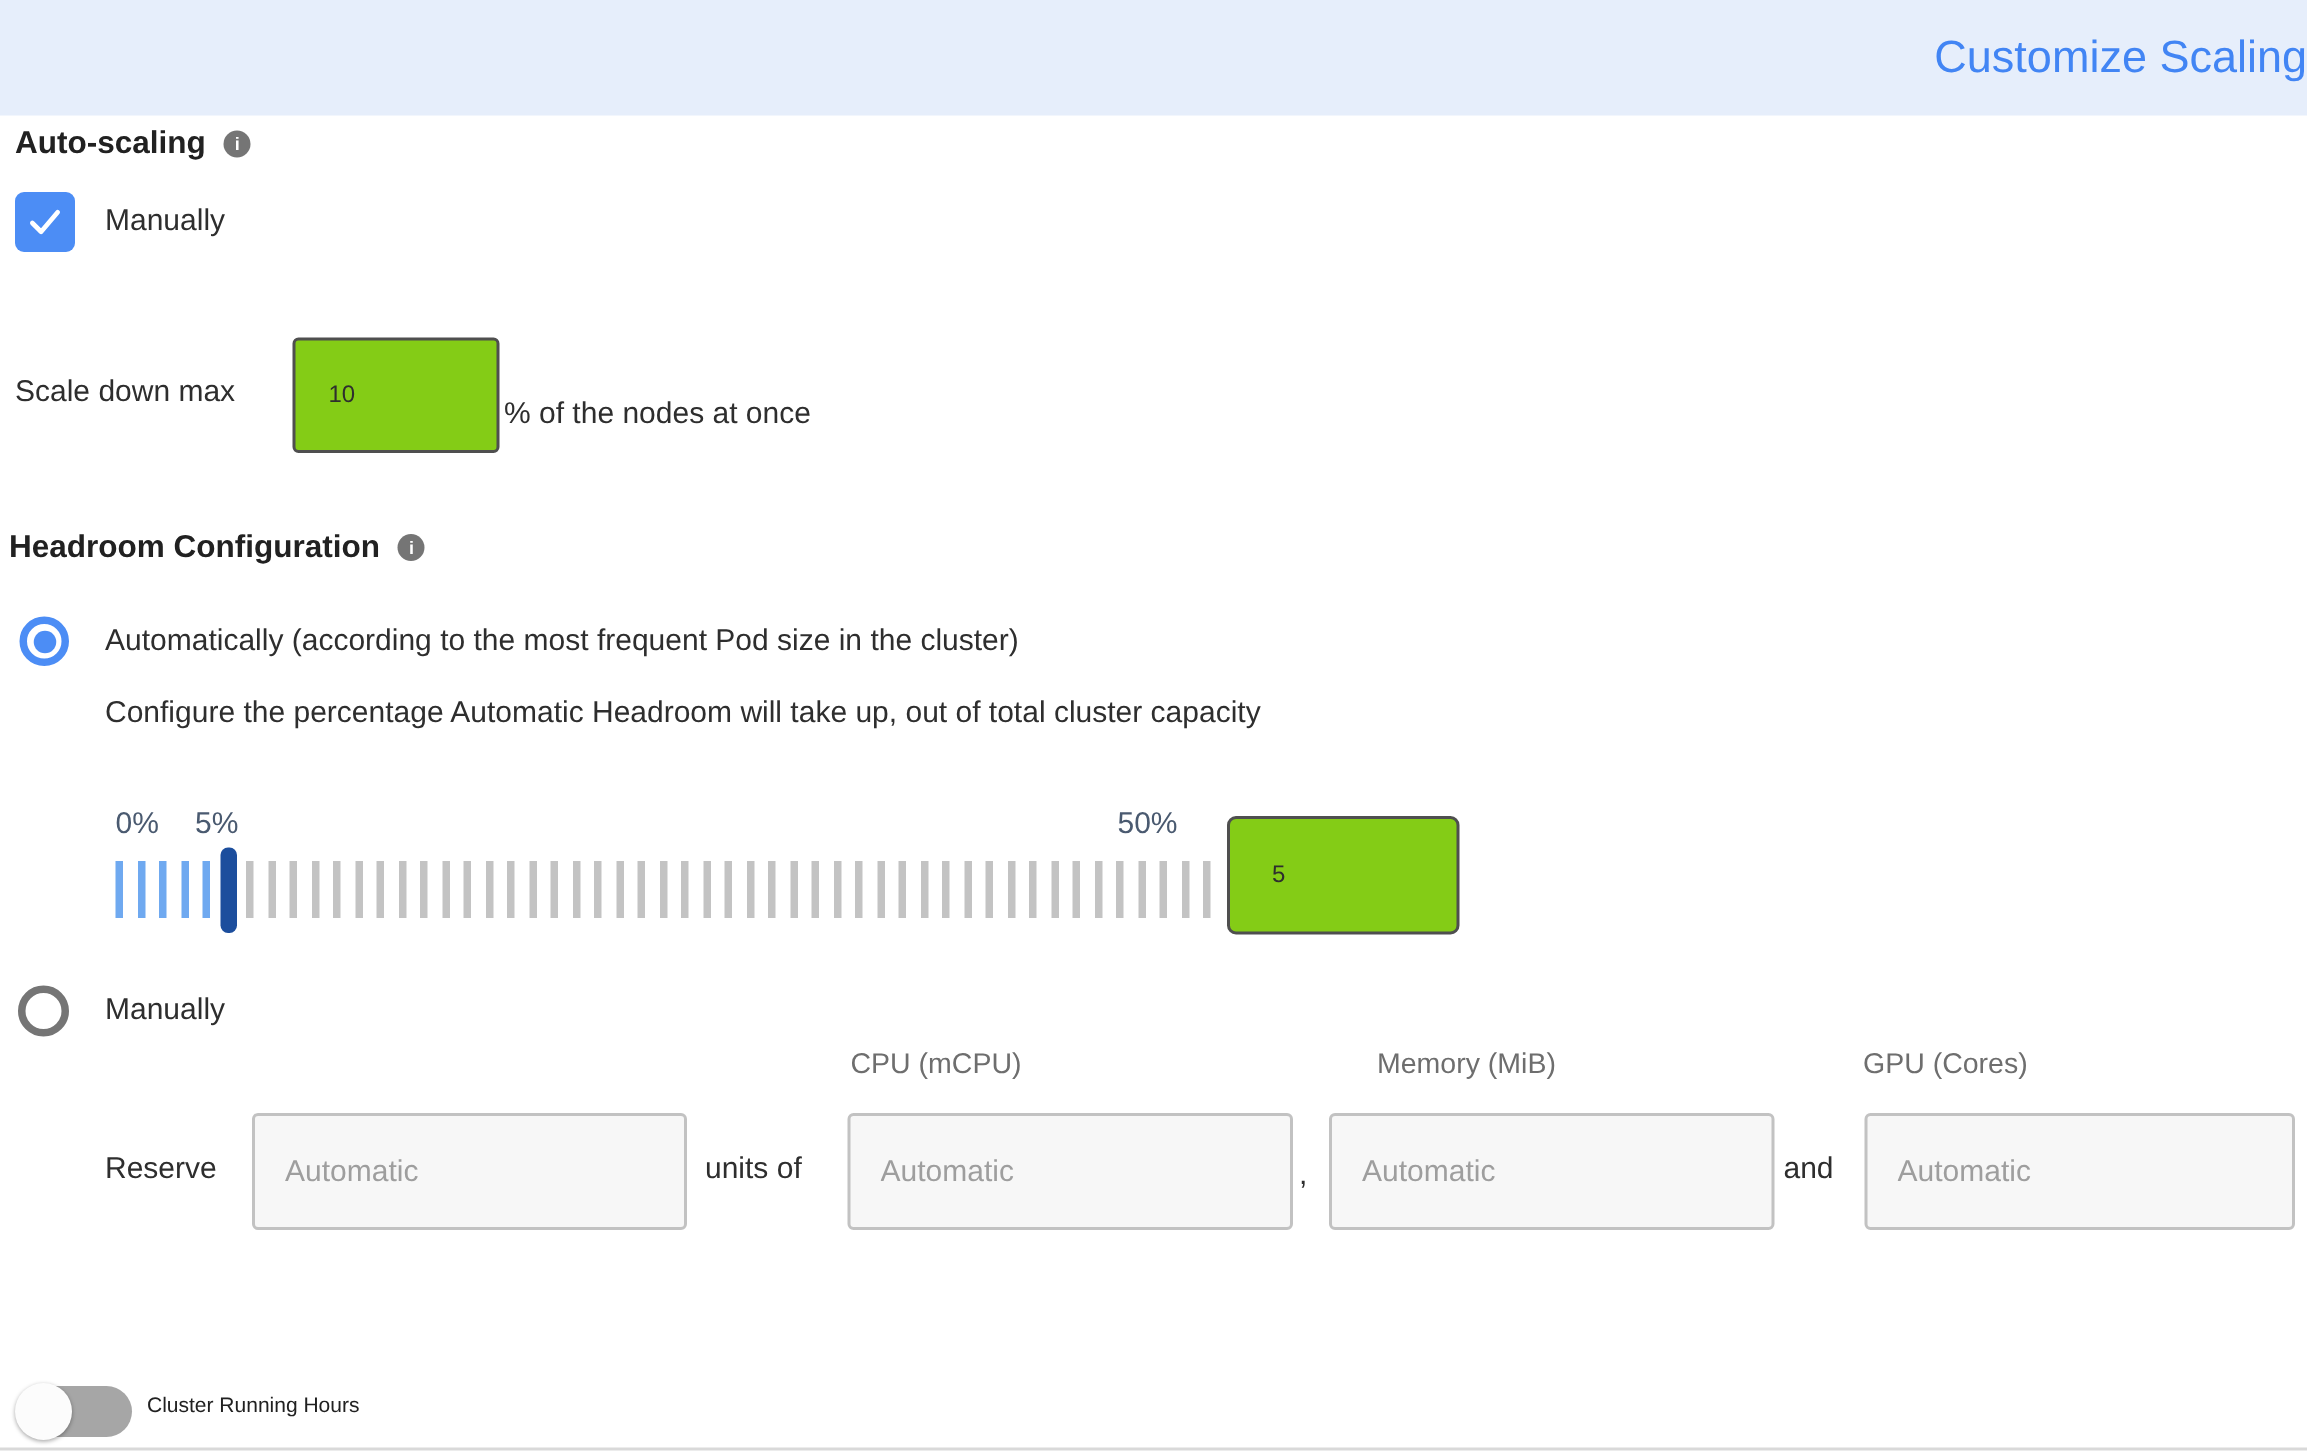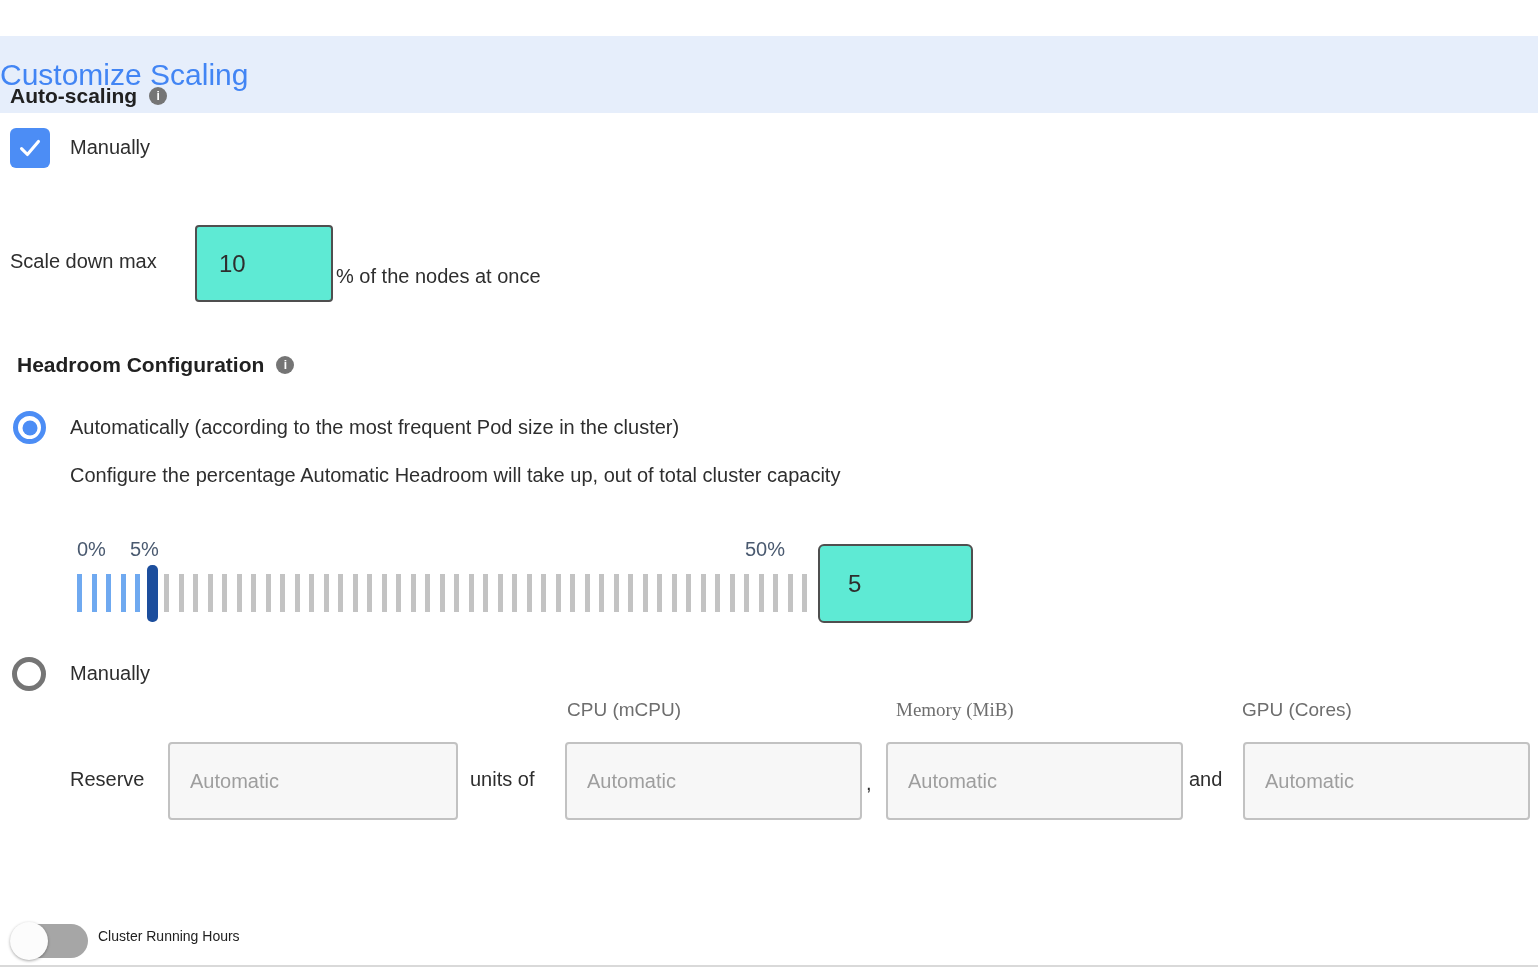--- a/index.html
+++ b/index.html
@@ -19,34 +19,34 @@
     --placeholder:#9e9e9e;
     --info-gray:#757575;
     --toggle-track:#a6a6a6;
     --divider:#d9d9d9;
   }
   *{box-sizing:border-box;margin:0;padding:0;}
   body{background:#ffffff;font-family:"Liberation Sans", sans-serif;}
   .page{position:relative;width:1538px;height:970px;background:#ffffff;overflow:hidden;}
 
   .header{position:absolute;left:0;top:0;width:1538px;height:77px;background:var(--header-bg);
-    display:flex;align-items:center;justify-content:flex-start;margin-top:36px;}
+    display:flex;align-items:center;justify-content:flex-end;}
   .header h1{font-size:30px;font-weight:500;color:var(--title-blue);}
 
   .abs{position:absolute;}
   .label-bold{font-size:21px;font-weight:bold;color:var(--text-dark);display:flex;align-items:center;gap:12px;}
   .label{font-size:20px;color:var(--text-body);}
   .info-icon{display:inline-block;width:18px;height:18px;border-radius:50%;background:var(--info-gray);
     color:#ffffff;font-size:12px;font-weight:bold;line-height:18px;text-align:center;font-style:normal;}
 
   .checkbox{position:absolute;left:10px;top:128px;width:40px;height:40px;background:var(--accent);
     border-radius:6px;display:flex;align-items:center;justify-content:center;cursor:pointer;}
 
-  .value-input{position:absolute;background:#5eead4;border:2px solid var(--value-border);
-    color:var(--text-body);font-size:24px;font-family:"Liberation Sans", sans-serif;outline:none;}
+  .value-input{position:absolute;background:#84cc16;border:2px solid var(--value-border);
+    color:var(--text-body);font-size:16px;font-family:"Liberation Sans", sans-serif;outline:none;}
   #scale-down-input{left:195px;top:225px;width:138px;height:77px;border-radius:4px;padding-left:22px;}
   #headroom-value-input{left:818px;top:544px;width:155px;height:79px;border-radius:6px;padding-left:28px;}
 
   .radio{position:absolute;border-radius:50%;background:#ffffff;cursor:pointer;}
   .radio-selected{left:13px;top:411px;width:33px;height:33px;border:5px solid var(--accent);}
   .radio-selected .dot{position:absolute;left:50%;top:50%;transform:translate(-50%,-50%);
     width:15px;height:15px;border-radius:50%;background:var(--accent);}
   .radio-unselected{left:12px;top:657px;width:34px;height:34px;border:5px solid var(--info-gray);}
 
   .slider-label{position:absolute;top:538px;font-size:20px;color:var(--slider-label);}
@@ -87,21 +87,21 @@
     <svg width="26" height="26" viewBox="0 0 20 20">
       <polyline points="3.5,10.5 8,15 16.5,5" fill="none" stroke="#ffffff" stroke-width="2.4" stroke-linecap="round" stroke-linejoin="round"></polyline>
     </svg>
   </div>
   <div class="abs label" style="left:70px;top:136px;">Manually</div>
 
   <div class="abs label" style="left:10px;top:250px;">Scale down max</div>
   <input id="scale-down-input" class="value-input" type="text" value="10" style="">
   <div class="abs label" style="left:336px;top:265px;text-align:center;">% of the nodes at once</div>
 
-  <div class="abs label-bold" style="left:17px;top:353px;justify-content:space-between;">
+  <div class="abs label-bold" style="left:6px;top:353px;justify-content:space-between;">
     <span>Headroom Configuration</span>
     <span class="info-icon">i</span>
   </div>
 
   <div class="radio radio-selected">
     <span class="dot"></span>
   </div>
   <div class="abs label" style="left:70px;top:416px;">Automatically (according to the most frequent Pod size in the cluster)</div>
   <div class="abs label" style="left:70px;top:464px;">Configure the percentage Automatic Headroom will take up, out of total cluster capacity</div>
 
@@ -161,21 +161,21 @@
       <div class="tick" style="left: 710.5px;"></div>
       <div class="tick" style="left: 725px;"></div>
       <div class="slider-handle" style="left: 69.5px;"></div>
     </div>
   <input id="headroom-value-input" class="value-input" type="text" value="5" style="">
 
   <div class="radio radio-unselected"></div>
   <div class="abs label" style="left:70px;top:662px;">Manually</div>
 
   <div class="col-header" style="left:567px;">CPU (mCPU)</div>
-  <div class="col-header" style="left:896px;font-family:Liberation Serif, serif;">Memory (MiB)</div>
+  <div class="col-header" style="left:918px;">Memory (MiB)</div>
   <div class="col-header" style="left:1242px;text-align:right;">GPU (Cores)</div>
 
   <div class="abs label" style="left:70px;top:768px;">Reserve</div>
   <input class="auto-input" style="left: 168px; width: 290px;" type="text" placeholder="Automatic">
   <div class="abs label" style="left:470px;top:768px;">units of</div>
   <input class="auto-input" style="left: 565px; width: 297px;" type="text" placeholder="Automatic">
   <div class="abs label" style="left:866px;top:772px;">,</div>
   <input class="auto-input" style="left: 886px; width: 297px;" type="text" placeholder="Automatic">
   <div class="abs label" style="left:1189px;top:768px;">and</div>
   <input class="auto-input" style="left: 1243px; width: 287px;" type="text" placeholder="Automatic">

